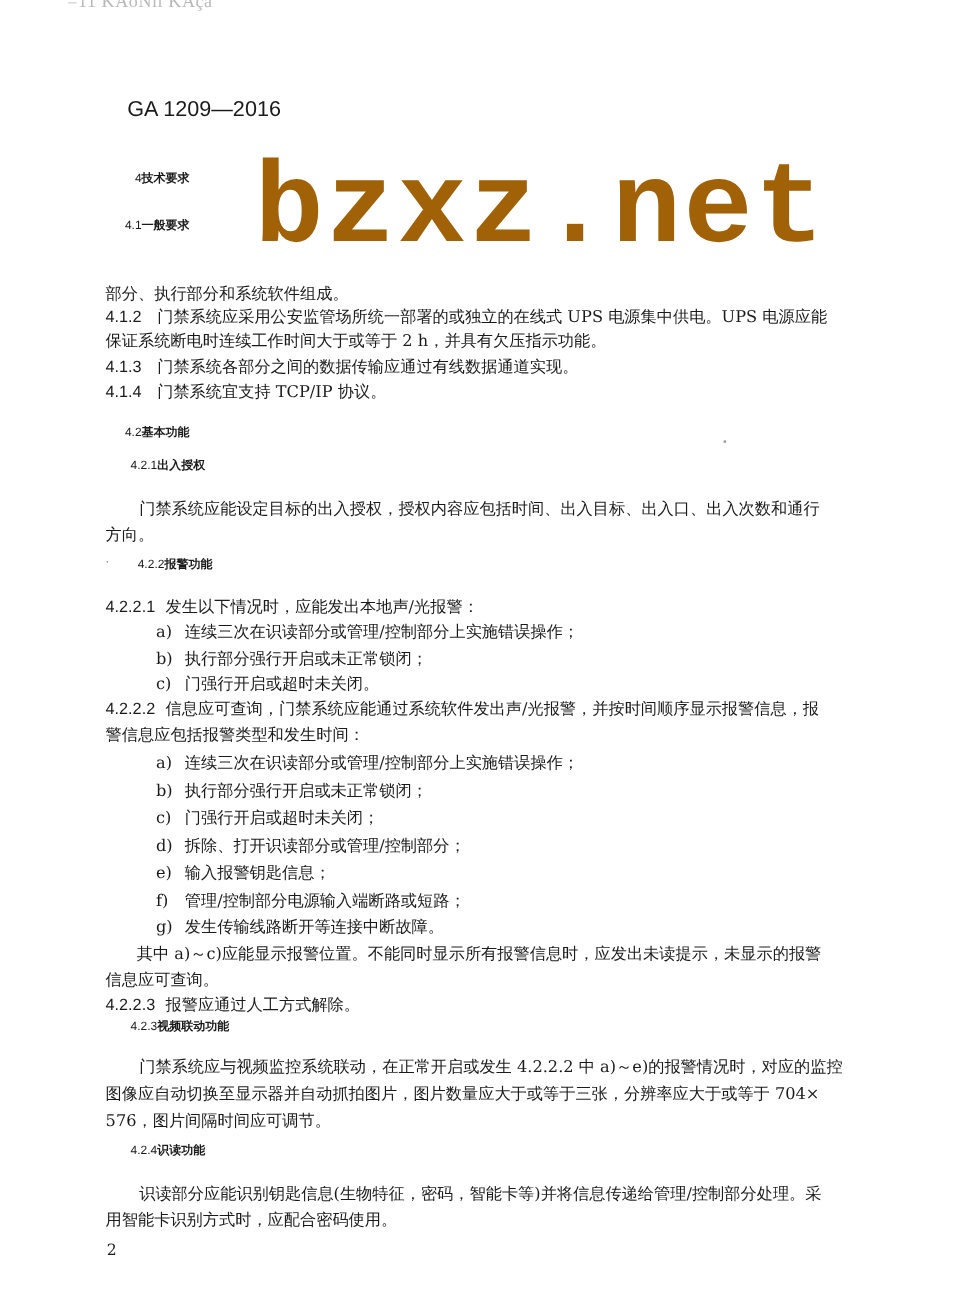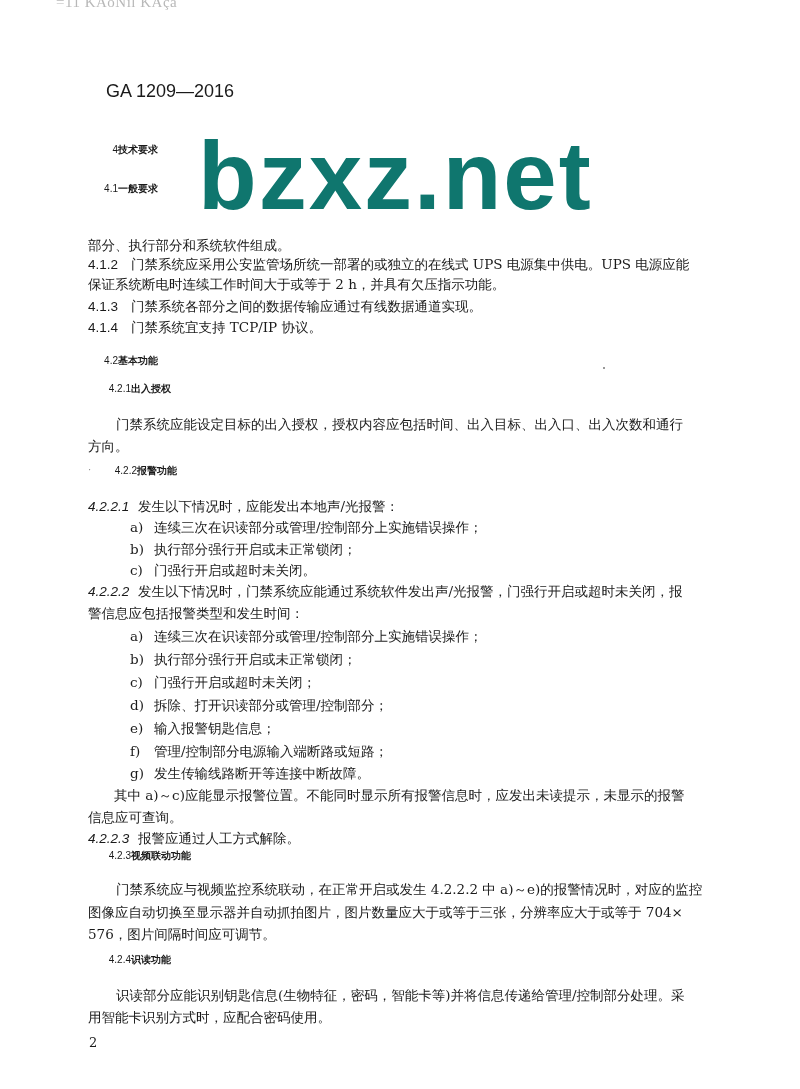--- a/index.html
+++ b/index.html
@@ -10,33 +10,33 @@
       position: relative;
       font-family: "DejaVu Serif", "Liberation Serif", serif;
       color: #1a1a1a;
     }
     .top-artifact {
       position: absolute; left: 56px; top: -6px;
       font-family: "Liberation Serif", serif;
       font-size: 15px; color: #b8b8b8; letter-spacing: 0.5px;
     }
     .watermark {
-      position: absolute; left: 198px; top: 128px;
-      font-family: Liberation Sans, sans-serif;
-      font-weight: bold; font-size: 96px; color: #0f766e;
+      position: absolute; left: 212px; top: 128px;
+      font-family: Liberation Mono, monospace;
+      font-weight: bold; font-size: 96px; color: #a16207;
       letter-spacing: 2px; line-height: 1; z-index: 0;
     }
     .page { position: absolute; left: 0; top: 0; width: 800px; height: 1089px; z-index: 1; }
     .line { position: absolute; left: 88px; font-size: 13.5px; line-height: 18px; white-space: nowrap; }
     .std-code { position: absolute; left: 106px; top: 81px; font-family: "Liberation Sans", sans-serif; font-size: 18px; }
     .heading { font-family: "DejaVu Sans", sans-serif; font-weight: bold; font-size: 10px; text-align: right; }
     .num { font-family: "Liberation Sans", sans-serif; font-weight: normal; display: inline-block; }
     .num-h { width: 30px; }
     .num-3 { width: 43px; }
-    .num-4 { width: 50px; font-style: italic; }
+    .num-4 { width: 50px; }
     .item-label { display: inline-block; width: 24px; }
     .dot-mark { position: absolute; left: 88px; top: 464px; font-size: 10px; color: #888; }
     .speck { position: absolute; left: 603px; top: 367px; width: 2px; height: 2px; background: #999; }
     .page-number { position: absolute; left: 89px; top: 1035px; font-size: 13px; }
   </style>
 </head>
 <body>
 
 <div class="top-artifact">=11 KAoNil KAça</div>
 <div class="watermark">bzxz.net</div>
@@ -91,21 +91,21 @@
     <span class="item-label">a)</span><span>连续三次在识读部分或管理/控制部分上实施错误操作；</span>
   </div>
   <div class="line" style="top:540px; left:130px">
     <span class="item-label">b)</span><span>执行部分强行开启或未正常锁闭；</span>
   </div>
   <div class="line" style="top:561px; left:130px">
     <span class="item-label">c)</span><span>门强行开启或超时未关闭。</span>
   </div>
 
   <div class="line" style="top:582px">
-    <span class="num num-4">4.2.2.2</span><span>发生以下情况时，门禁系统应能通过系统软件发出声/光报警，门强行开启或超时未关闭，报</span>
+    <span class="num num-4">4.2.2.2</span><span>信息应可查询，门禁系统应能通过系统软件发出声/光报警，并按时间顺序显示报警信息，报</span>
   </div>
   <div class="line" style="top:604px">警信息应包括报警类型和发生时间：</div>
 
   <div class="line" style="top:627px; left:130px">
     <span class="item-label">a)</span><span>连续三次在识读部分或管理/控制部分上实施错误操作；</span>
   </div>
   <div class="line" style="top:650px; left:130px">
     <span class="item-label">b)</span><span>执行部分强行开启或未正常锁闭；</span>
   </div>
   <div class="line" style="top:673px; left:130px">

